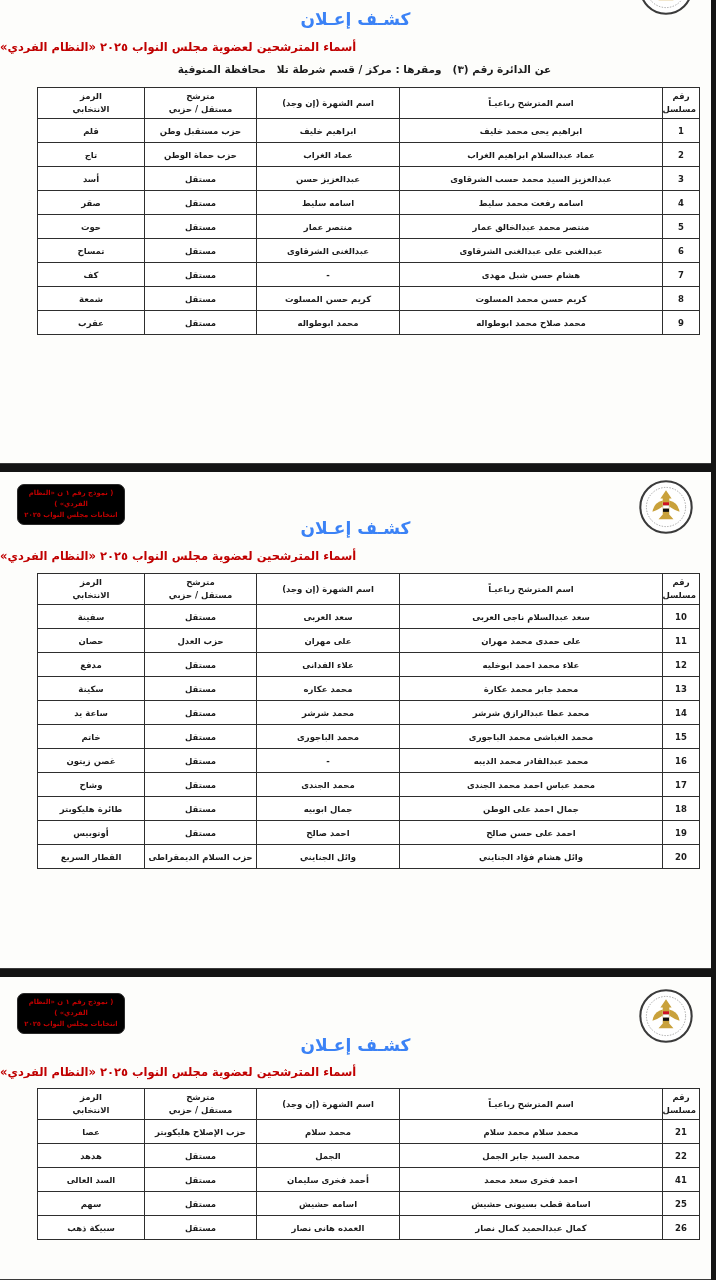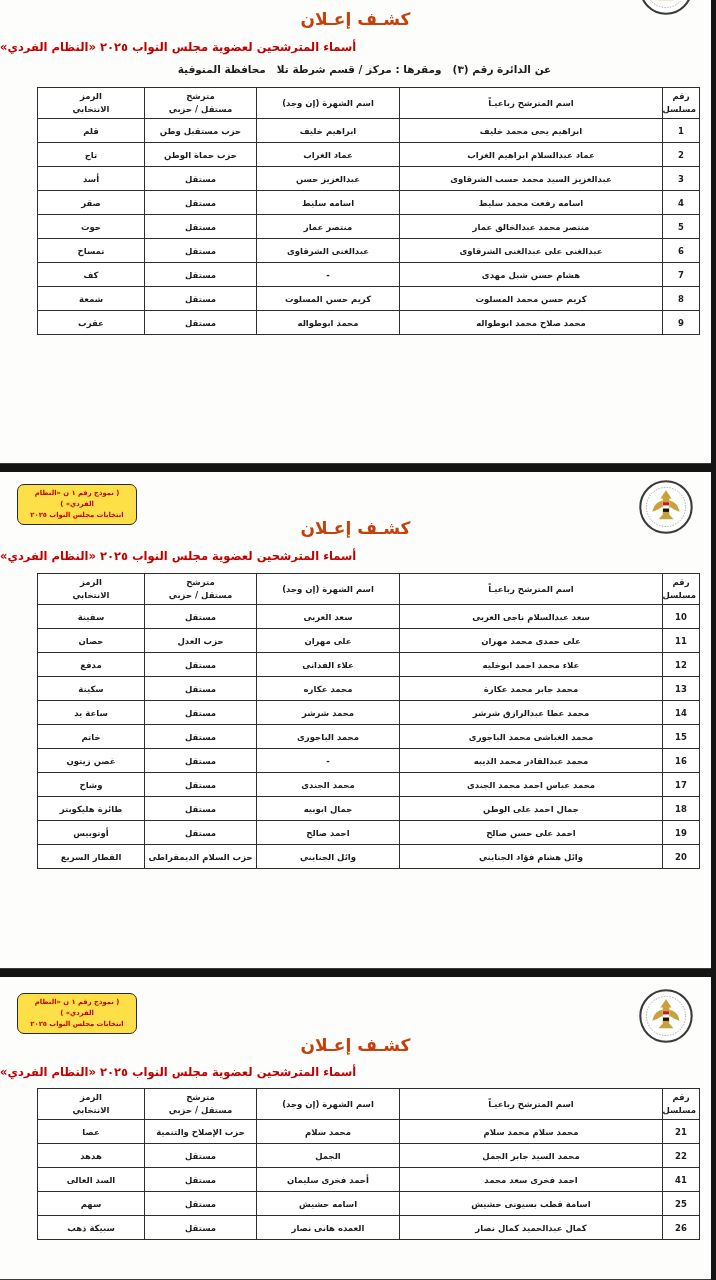--- a/index.html
+++ b/index.html
@@ -15,21 +15,21 @@
     position:absolute; left:0; width:711px;
     background:#fdfdfb;
     overflow:hidden;
     border-bottom:1px solid #3a3a3a;
   }
   .page1 { top:0;    height:464px; }
   .page2 { top:472px; height:497px; }
   .page3 { top:977px; height:303px; }
 
   .main-title {
-    text-align:center; font-size:17px; font-weight:bold; color:#c2410c;
+    text-align:center; font-size:17px; font-weight:bold; color:#3b82f6;
     letter-spacing:1px;
   }
   .subtitle {
     text-align:left; font-size:11.5px; font-weight:bold; color:#c00000;
   }
   .district-line {
     text-align:center; font-size:10.5px; font-weight:bold; color:#1b1b1b;padding-left:18px;
   }
 
   .page1 .main-title { margin-top:9px; }
@@ -40,26 +40,26 @@
   .page2 .main-title { margin-top:46px; }
   .page2 .subtitle   { margin-top:11px; }
   .page2 .candidates-table { margin-top:10px; }
 
   .page3 .main-title { margin-top:58px; }
   .page3 .subtitle   { margin-top:10px; }
   .page3 .candidates-table { margin-top:9px; }
 
   .stamp {
     position:absolute; left:17px; top:12px;
-    width:120px;
+    width:108px;
     border:1.5px solid #2a2a2a; border-radius:7px;
     padding:3px 4px;
     text-align:center;
     color:#c00000; font-size:6.8px; font-weight:bold; line-height:1.6;
-    background:#fde047;
+    background:#000000;
   }
   .page3 .stamp { top:16px; }
 
   .emblem {
     position:absolute; right:17px; top:7px;
     width:56px; height:56px;
   }
   .page1 .emblem { top:-40px; }   
   .page3 .emblem { top:11px; }
 
@@ -374,21 +374,21 @@
         <th>الرمز
 الانتخابي</th>
       </tr>
     </thead>
     <tbody>
 
         <tr>
           <td>21</td>
           <td>محمد سلام محمد سلام</td>
           <td>محمد سلام</td>
-          <td>حزب الإصلاح والتنمية</td>
+          <td>حزب الإصلاح هليكوبتر</td>
           <td>عصا</td>
         </tr>
 
         <tr>
           <td>22</td>
           <td>محمد السيد جابر الجمل</td>
           <td>الجمل</td>
           <td>مستقل</td>
           <td>هدهد</td>
         </tr>

